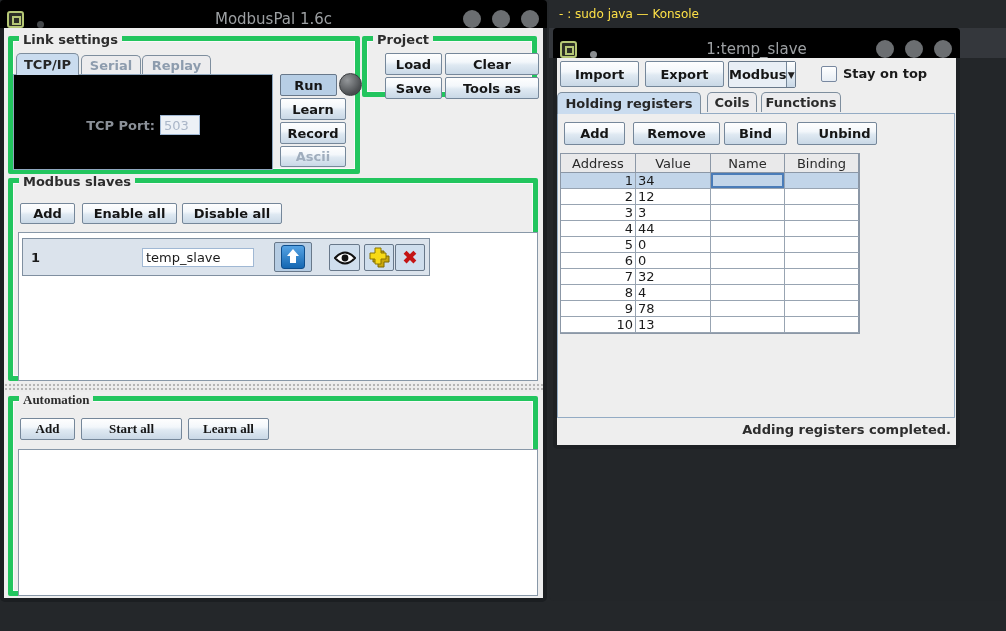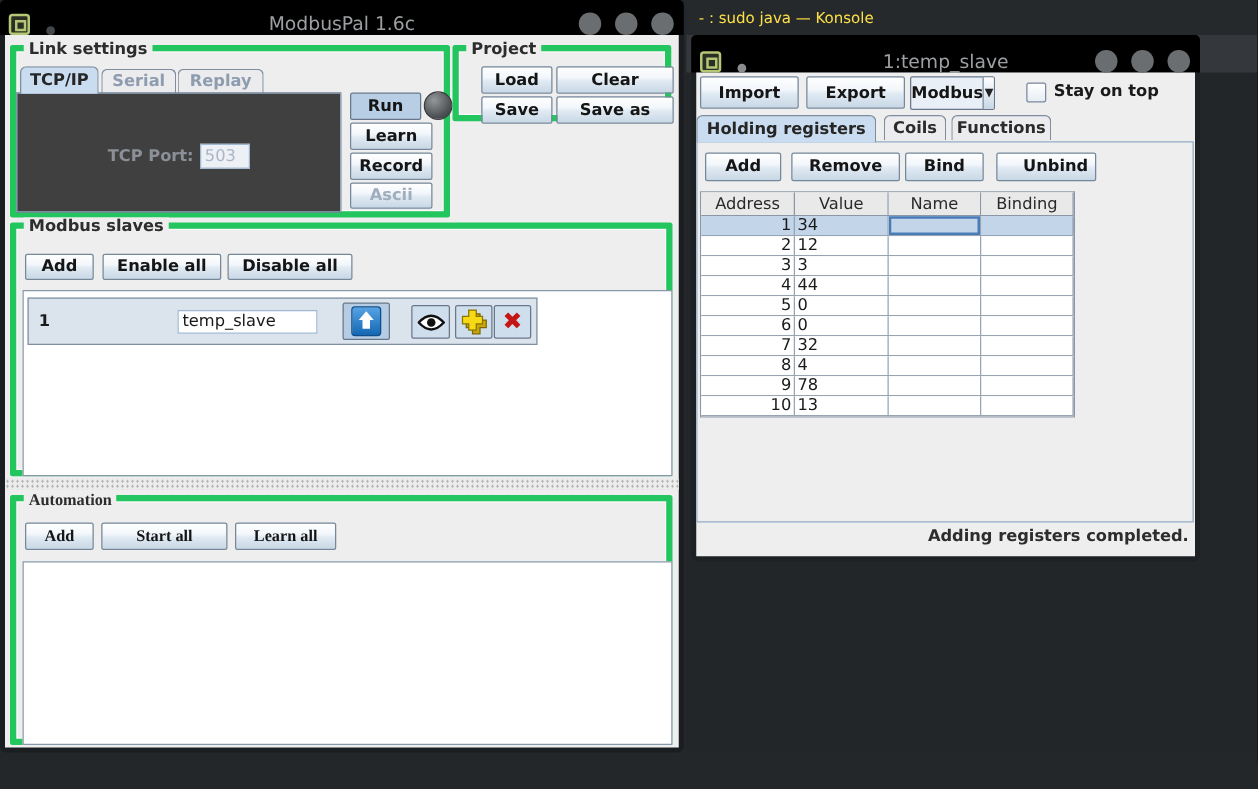--- a/index.html
+++ b/index.html
@@ -35,21 +35,21 @@
   .tab { position:absolute; height:20px; border:1px solid #7e8e9e; border-bottom:none;
          border-radius:5px 5px 0 0; font-size:13px; font-weight:bold; display:flex; align-items:center;
          justify-content:center; background:#ececee; color:#8d9cae; }
   .tab.dark { color:#2b2b2b; }
   .tab.sel { background:#cadcef; color:#262626; z-index:3; height:22px; }
   .field { position:absolute; border:1px solid #a0b8d4; background:#fff; font-family:inherit;
            font-size:13px; color:#1a1a1a; padding:0 3px; }
   .field.off { background:#edf1f6; color:#aab6c8; }
 
   
-  .tabpanel { position:absolute; background:#404040; border:1px solid #8ea6be; }
+  .tabpanel { position:absolute; background:#000000; border:1px solid #8ea6be; }
   .led { position:absolute; width:23px; height:23px; border-radius:50%; border:1px solid #3a3d40;
          background:radial-gradient(circle at 35% 30%, #94979a, #4a4d50 70%); }
   .whitebox { position:absolute; background:#ffffff; border:1px solid #8898a8; }
   .slave-row { position:absolute; background:#dbe3ec; border:1px solid #7f8fa0; }
   .slave-id { position:absolute; left:8px; top:11px; font-size:13px; font-weight:bold; color:#1a1a1a; }
   .icon-btn { position:absolute; border:1px solid #68788a; border-radius:2px; background:#cfdeed;
               display:flex; align-items:center; justify-content:center; }
   .icon-btn.toggled { background:#b5cce3; }
   .up-glyph { position:relative; width:24px; height:24px; border:1px solid #0d4d8c; border-radius:3px;
               background:linear-gradient(180deg,#56a3e4,#1467b2); }
@@ -134,21 +134,21 @@
         <button class="btn" style="left:267px; top:57px; width:66px; height:22px;">Learn</button>
         <button class="btn" style="left:267px; top:81px; width:66px; height:22px;">Record</button>
         <button class="btn disabled" style="left:267px; top:105px; width:66px; height:21px;">Ascii</button>
       </div>
 
       <div class="group" style="left:358px; top:8px; width:175px; height:61px;">
         <span class="gtitle">Project</span>
         <button class="btn" style="left:18px; top:12px; width:57px; height:22px;">Load</button>
         <button class="btn" style="left:78px; top:12px; width:94px; height:22px;">Clear</button>
         <button class="btn" style="left:18px; top:36px; width:57px; height:22px;">Save</button>
-        <button class="btn" style="left:78px; top:36px; width:94px; height:22px;">Save as</button>
+        <button class="btn" style="left:78px; top:36px; width:94px; height:22px;">Tools as</button>
       </div>
 
 
       <div class="group" style="left:4px; top:150px; width:530px; height:203px;">
         <span class="gtitle">Modbus slaves</span>
         <button class="btn" style="left:7px; top:20px; width:55px; height:21px;">Add</button>
         <button class="btn" style="left:69px; top:20px; width:95px; height:21px;">Enable all</button>
         <button class="btn" style="left:169px; top:20px; width:100px; height:21px;">Disable all</button>
         <div class="whitebox" style="left:5px; top:49px; width:520px; height:149px;">
           <div class="slave-row" style="left:3px; top:5px; width:408px; height:38px;">

